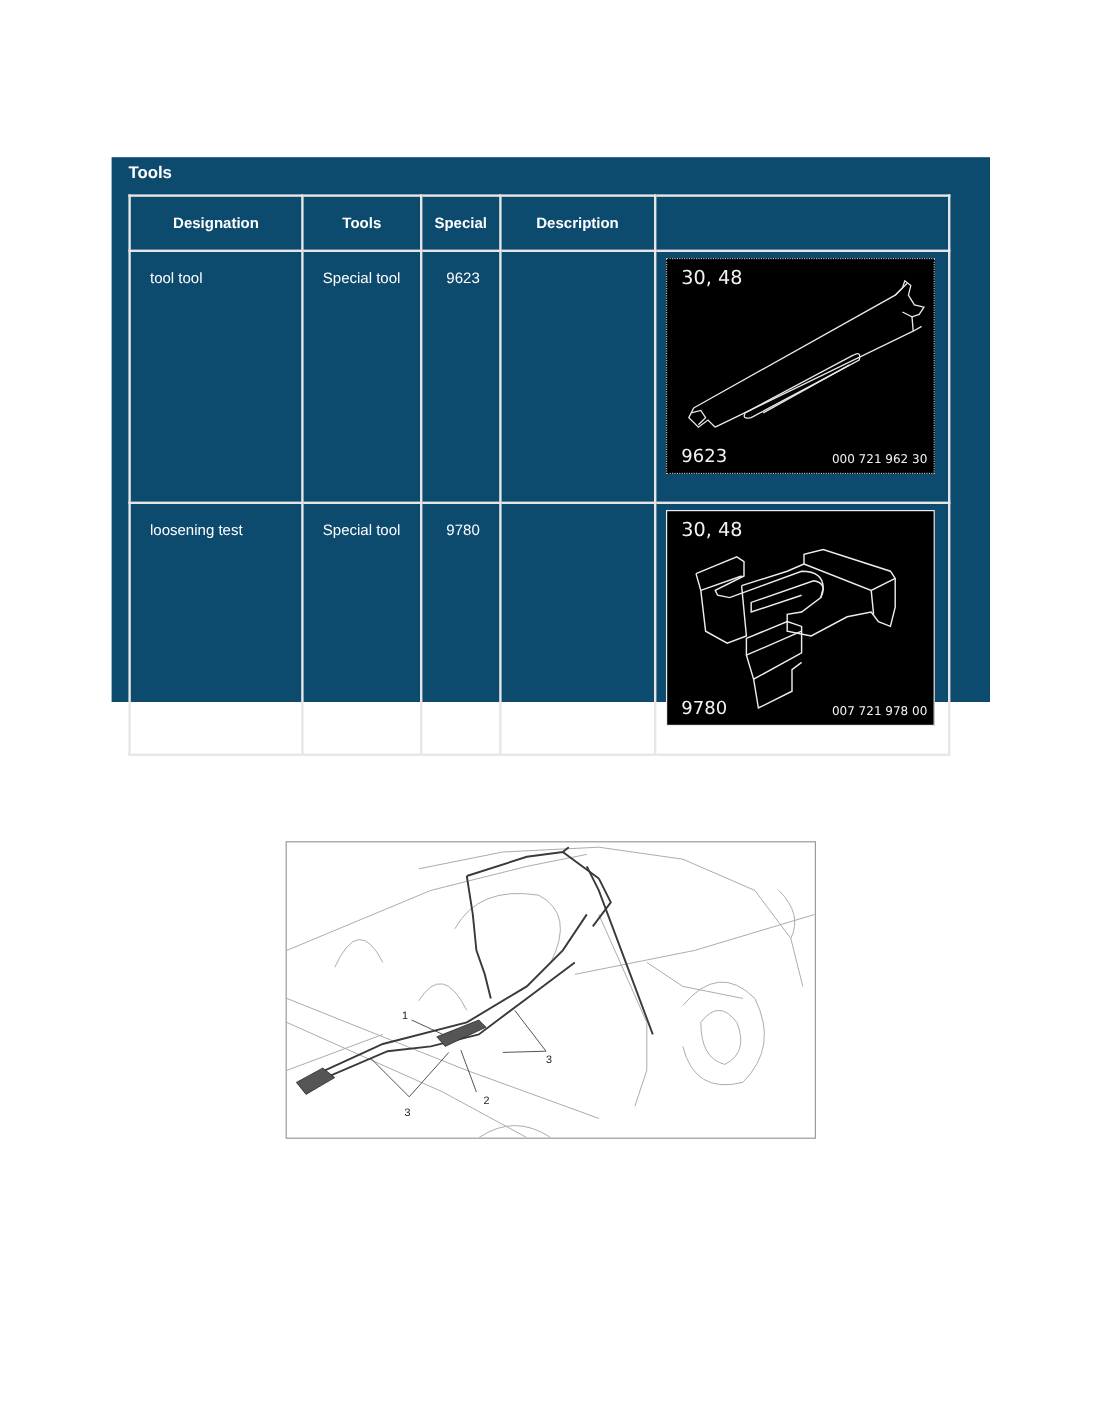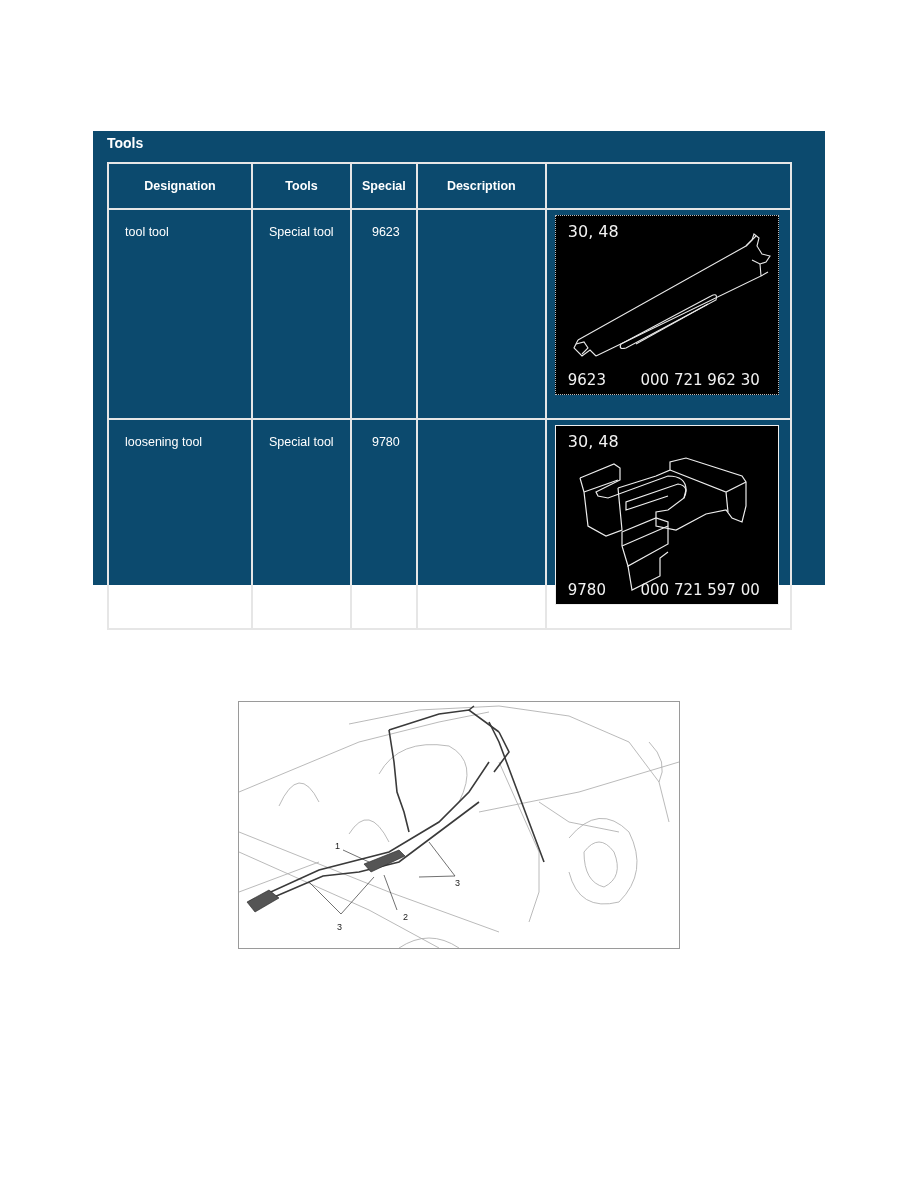--- a/index.html
+++ b/index.html
@@ -14,21 +14,21 @@
   table.tools td { height: 188px; }
   td .cell-text { display: block; padding: 5px 6px 0 6px; }
   td.num .cell-text { text-align: right; }
   .img-cell { position: relative; }
   .tool-img { position: absolute; left: 8px; top: 5px; width: 222px; height: 178px; background: #000; }
   .tool-img.dotted { border: 1px dotted #bbb; }
   .tool-img.solid { border: 1.5px solid #eee; }
   .img-label { position: absolute; color: #f2f2f2; font-family: "DejaVu Sans", sans-serif; }
   .img-scale { left: 12px; top: 6px; font-size: 16px; }
   .img-num { left: 12px; bottom: 5px; font-size: 15px; }
-  .img-part { right: 18px; bottom: 5px; font-size: 15px; }
+  .img-part { right: 5px; bottom: 5px; font-size: 10px; }
   .tool-img svg { position: absolute; left: 0; top: 0; }
   .diagram { position: absolute; left: 238px; top: 701px; width: 440px; height: 246px;
              border: 1px solid #9a9a9a; background: #fff; overflow: hidden; }
   .diagram svg { position: absolute; left: 0; top: 0; }
   .callout { position: absolute; font-size: 9px; color: #222; font-family: "Liberation Sans", sans-serif; }
 </style>
 </head>
 <body>
 
 <div class="tools-panel">
@@ -76,21 +76,21 @@
               </g>
             </svg>
             <span class="img-label img-scale">30, 48</span>
             <span class="img-label img-num">9623</span>
             <span class="img-label img-part">000 721 962 30</span>
           </div>
         </td>
       </tr>
       <tr>
         <td>
-            <span class="cell-text">loosening tool</span>
+            <span class="cell-text">loosening test</span>
           </td>
         <td>
             <span class="cell-text">Special tool</span>
           </td>
         <td class="num">
             <span class="cell-text">9780</span>
           </td>
         <td>
             <span class="cell-text"></span>
           </td>
@@ -103,21 +103,21 @@
                 <path d="M28 66 L62 54"></path>
                 <path d="M128 72 Q134 60 122 58 L70 76 L70 84 L112 70"></path>
                 <path d="M66 106 L100 92 L112 96 L112 118 L72 140 L66 120 Z"></path>
                 <path d="M66 120 L112 100"></path>
                 <path d="M114 44 L170 66 L190 56 M170 66 L172 86"></path>
                 <path d="M72 140 L76 164 L104 150 L104 132 L112 126"></path>
               </g>
             </svg>
             <span class="img-label img-scale">30, 48</span>
             <span class="img-label img-num">9780</span>
-            <span class="img-label img-part">000 721 597 00</span>
+            <span class="img-label img-part">007 721 978 00</span>
           </div>
         </td>
       </tr>
     </tbody>
   </table>
 </div>
 
 <div class="diagram">
   <svg width="440" height="246" viewBox="0 0 440 246">
     <g fill="none" stroke="#a8a8a8" stroke-width="0.8">

